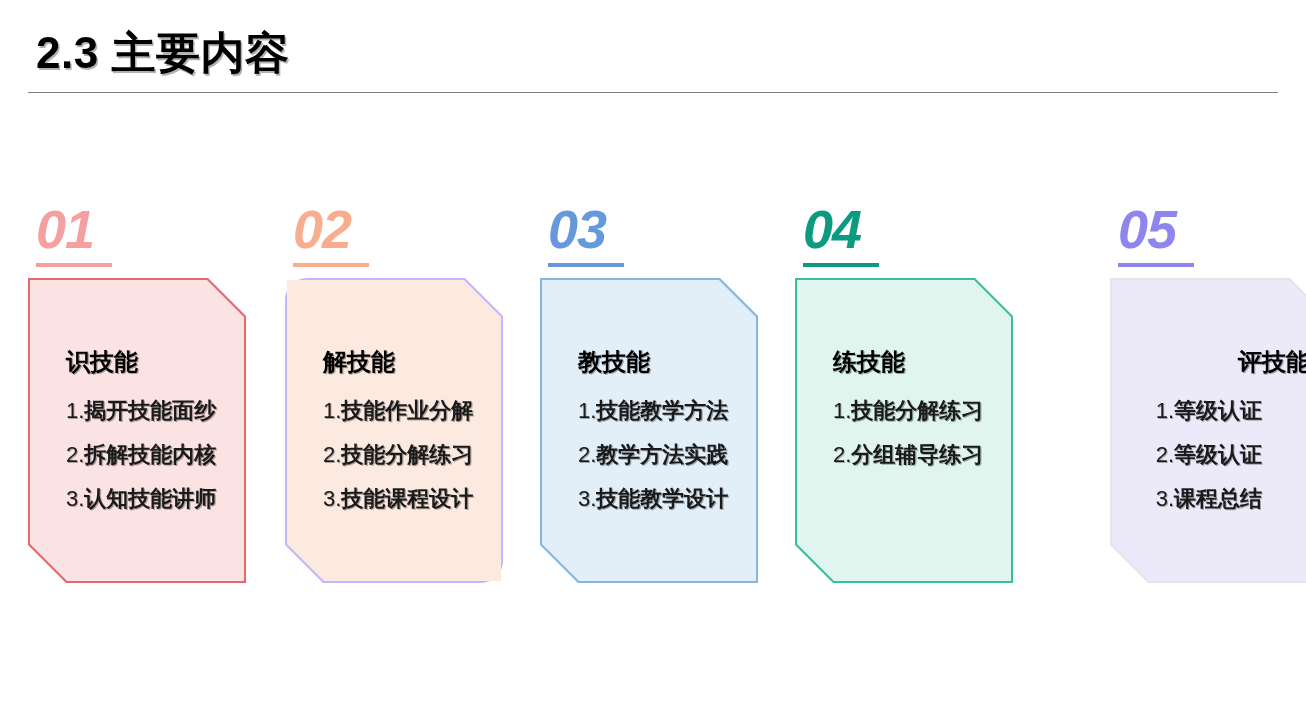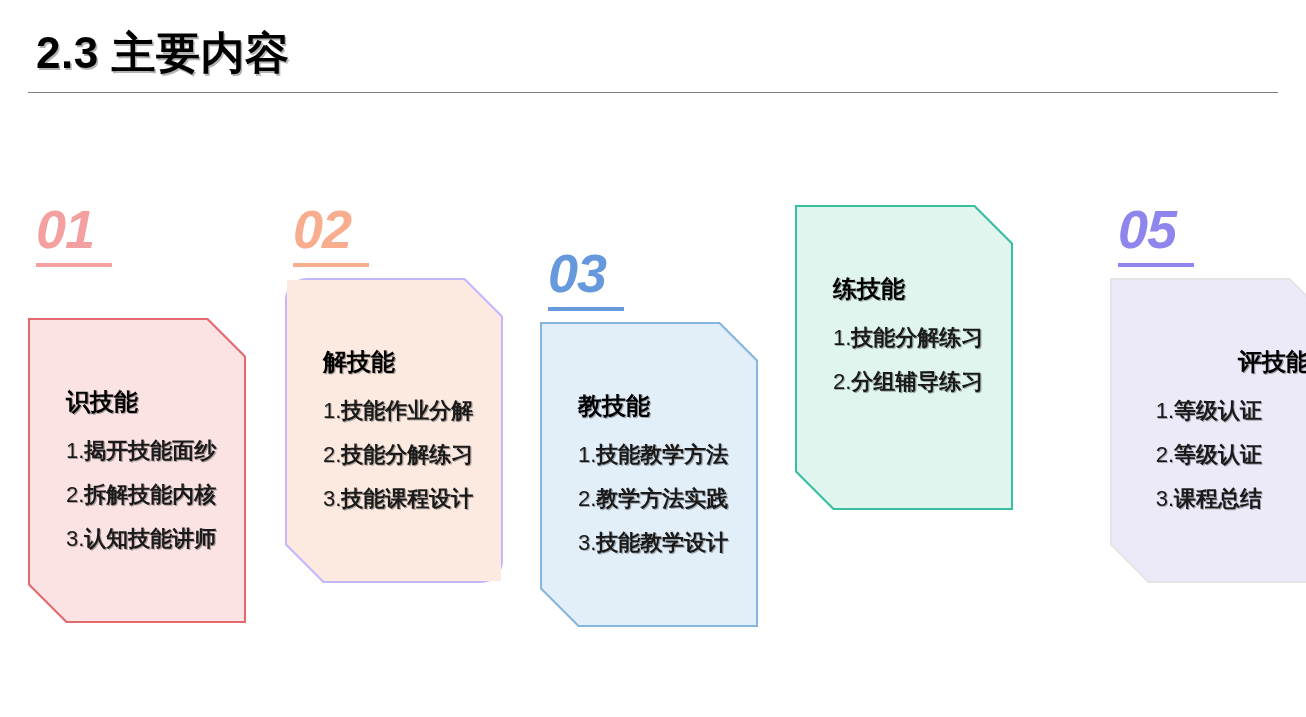--- a/index.html
+++ b/index.html
@@ -35,21 +35,21 @@
     left:0; top:0;
     width:1280px; height:717px;padding-left:20px;
   }
   .card-col {
     position:absolute;
     top:205px;
     width:240px;
   }
   .card-col.c0 { left:28px;   }
   .card-col.c1 { left:285px;  }
-  .card-col.c2 { left:540px;margin-top:44px;  }
+  .card-col.c2 { left:540px;  }
   .card-col.c3 { left:795px;  }
   .card-col.c4 { left:1110px;text-align:right; }
 
   
   .num-wrap { position:relative; height:73px; }
   .num {
     position:absolute;
     left:8px; top:-3px;
     font-size:54px;
     font-weight:bold;
@@ -115,21 +115,21 @@
 
   <div class="title-rule" style="background: rgb(127, 127, 127);"></div>
 
   <div class="cards">
 
     <div class="card-col c0">
       <div class="num-wrap">
         <div class="num" style="color: rgb(245, 160, 160);">01</div>
         <div class="num-underline" style="background: rgb(245, 160, 160);"></div>
       </div>
-      <div class="card-body" style="background: rgb(228, 105, 109); margin-top: 40px;">
+      <div class="card-body" style="background: rgb(228, 105, 109);">
         <div class="card-body-inner" style="background: rgb(252, 227, 227);"></div>
         <div class="card-content">
           <div class="card-heading">识技能</div>
           <ul class="card-list">
             <li>
               <span class="li-num">1.</span>
               <span class="li-txt">揭开技能面纱</span>
             </li>
             <li>
               <span class="li-num">2.</span>
@@ -192,20 +192,24 @@
             <li>
               <span class="li-num">3.</span>
               <span class="li-txt">技能教学设计</span>
             </li>
           </ul>
         </div>
       </div>
     </div>
 
     <div class="card-col c3">
+      <div class="num-wrap">
+        <div class="num" style="color: rgb(12, 155, 128);">04</div>
+        <div class="num-underline" style="background: rgb(12, 155, 128);"></div>
+      </div>
       <div class="card-body" style="background: rgb(55, 191, 160);">
         <div class="card-body-inner" style="background: rgb(223, 245, 237);"></div>
         <div class="card-content">
           <div class="card-heading">练技能</div>
           <ul class="card-list">
             <li>
               <span class="li-num">1.</span>
               <span class="li-txt">技能分解练习</span>
             </li>
             <li>

